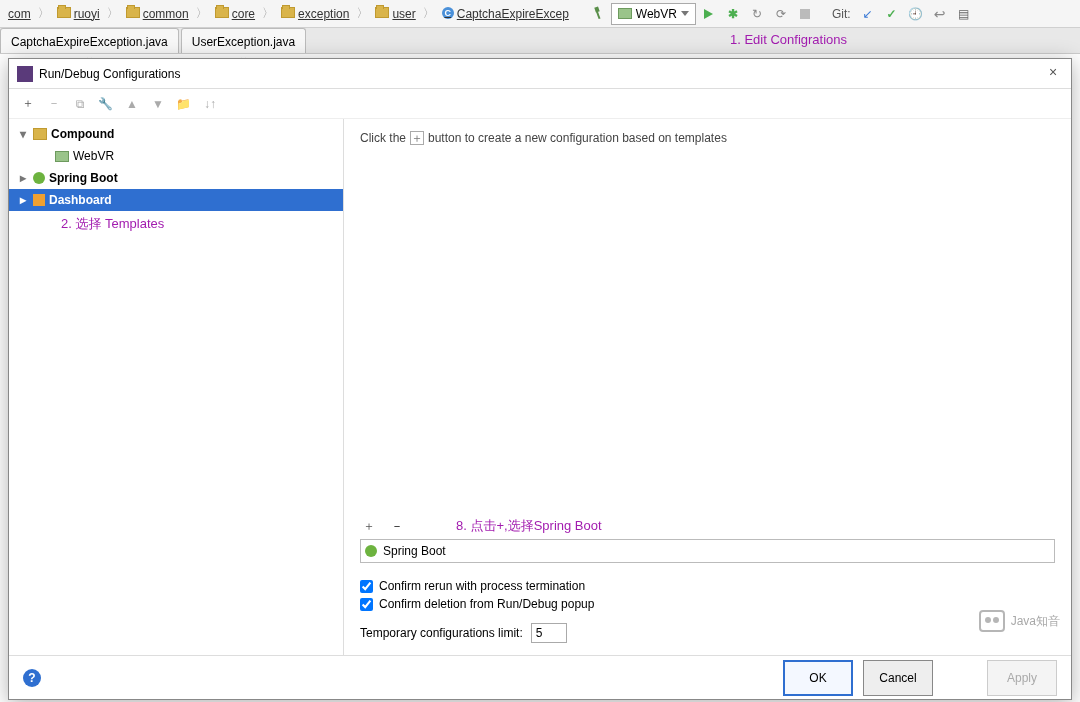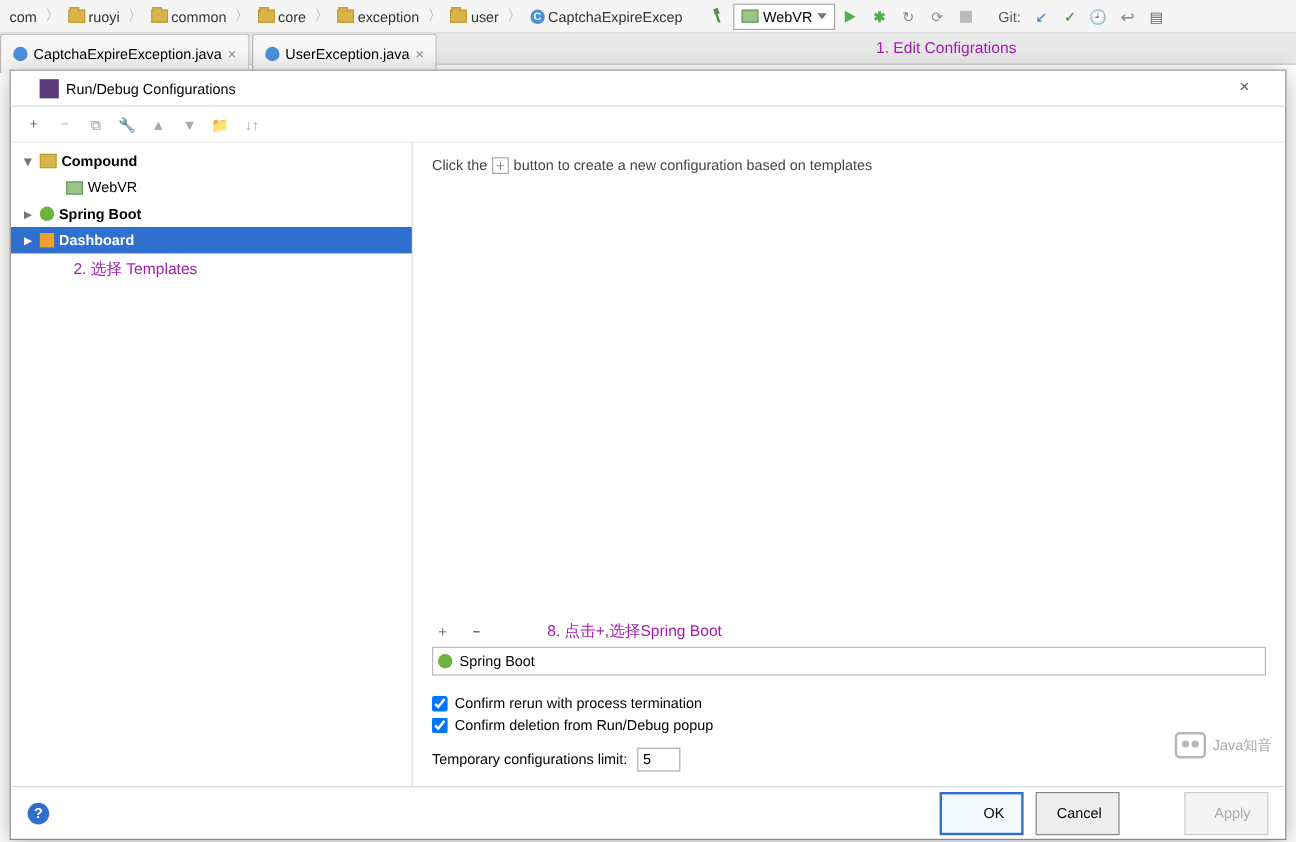--- a/index.html
+++ b/index.html
@@ -1,43 +1,43 @@
 <!DOCTYPE html>
 <html><head>
 <meta charset="utf-8">
 <style>
 * { box-sizing: border-box; margin: 0; padding: 0; font-family: "Segoe UI", Tahoma, sans-serif; font-size: 12px; }
 body { width: 1080px; height: 702px; background: #fff; overflow: hidden; position: relative; }
 
 
 .topbar { display: flex; align-items: center; height: 28px; padding: 0 4px; border-bottom: 1px solid #d0d0d0; background: #f5f5f5; gap: 2px; }
-.crumb { display: flex; align-items: center; gap: 3px; padding: 0 4px; color: #333; cursor: default; }
+.crumb { display: flex; align-items: flex-start; gap: 3px; padding: 0 4px; color: #333; cursor: default; text-decoration: underline; }
 .crumb-sep { color: #999; padding: 0 1px; }
 .folder-ico { width: 14px; height: 11px; background: #d9b44a; border: 1px solid #c09a30; display: inline-block; position: relative; }
 .folder-ico::before { content:''; position:absolute; top:-3px; left:0; width:6px; height:3px; background:#d9b44a; border:1px solid #c09a30; border-bottom:none;}
 .class-ico { width:12px; height:12px; border-radius:50%; background:#4a90d9; color:#fff; font-size:9px; line-height:12px; text-align:center; font-weight:bold;}
 .toolbar-spacer { flex: 0 0 auto; width: 10px; }
 .tool-btn { width: 22px; height: 22px; display:flex; align-items:center; justify-content:center; cursor:pointer; color:#666;}
 .dropdown { display:flex; align-items:center; gap:4px; height:22px; padding:0 6px; border:1px solid #aaa; background:#fff; }
 .run-ico { width:0;height:0;border-left:9px solid #4caf50;border-top:5px solid transparent;border-bottom:5px solid transparent;}
 .debug-ico { color:#4caf50; font-weight:bold;}
 .stop-ico { width:10px;height:10px;background:#bbb;}
 .git-label { color:#555; padding:0 4px;}
 .git-blue { color:#3c7bd6;}
 .annot { color:#a21caf; font-size:13px; position:absolute; font-weight:normal;}
 
 
 .tabrow { display:flex; height:26px; background:#e8e8e8; border-bottom:1px solid #ccc; }
-.edtab { display:flex; align-items:center; gap:5px; padding:16px 10px; border:1px solid #bbb; border-bottom:none; background:#f7f7f7; margin-right:2px; border-top-left-radius:3px; border-top-right-radius:3px;}
+.edtab { display:flex; align-items:center; gap:5px; padding:1px 10px; border:1px solid #bbb; border-bottom:none; background:#f7f7f7; margin-right:2px; border-top-left-radius:3px; border-top-right-radius:3px;flex-direction:column;}
 .circle-ico { width:12px;height:12px;border-radius:50%;background:#4a90d9;display:inline-block;}
 .tab-close { color:#888; cursor:pointer;}
 
 
 .dialog { position:absolute; top:58px; left:8px; right:8px; bottom:2px; background:#fff; border:1px solid #888; box-shadow:0 4px 20px rgba(0,0,0,.3); display:flex; flex-direction:column;}
-.dlg-title { display:flex; align-items:center; height:30px; padding:0 24px; background:#fff; border-bottom:1px solid #ddd;}
+.dlg-title { display:flex; align-items:center; height:30px; padding:0 8px; background:#fff; border-bottom:1px solid #ddd;}
 .dlg-title-icon { width:16px;height:16px;background:#5a3a7a;margin-right:6px;}
 .dlg-close { margin-left:auto; width:20px;height:20px; cursor:pointer; color:#555; font-size:14px; text-align:center;}
 
 .dlg-toolbar { display:flex; align-items:center; gap:8px; height:30px; padding:0 10px; border-bottom:1px solid #eee; color:#aaa;}
 .dlg-tbtn { width:18px; text-align:center; cursor:pointer;}
 .dlg-tbtn.enabled{color:#555;}
 
 .dlg-body { flex:1; display:flex; min-height:0;}
 .tree { width:335px; border-right:1px solid #ddd; padding-top:4px; overflow:auto;}
 .tree-row { display:flex; align-items:center; height:22px; padding-left:8px; gap:4px; cursor:default;}
@@ -60,21 +60,21 @@
 .dash-tools{display:flex;align-items:center;gap:10px;padding:4px 0;}
 .dash-list{border:1px solid #bbb;padding:4px;display:flex;align-items:center;gap:6px;background:#fff;}
 .checks{margin-top:14px;}
 .chk{display:flex;align-items:center;gap:6px;padding:2px 0;}
 .limit-row{display:flex;align-items:center;gap:8px;margin-top:10px;}
 .limit-input{width:36px;height:20px;border:1px solid #aaa;padding:0 4px;}
 
 .dlg-footer{display:flex;align-items:center;height:44px;padding:0 14px;border-top:1px solid #ddd;gap:10px;}
 .help-ico{width:18px;height:18px;border-radius:50%;background:#2f6fd0;color:#fff;font-size:12px;font-weight:bold;text-align:center;line-height:18px;}
 .footer-spacer{flex:1;}
-.btn{min-width:70px;height:36px;border:1px solid #888;background:#eee;padding:0 14px;cursor:pointer;text-align:right;}
+.btn{min-width:70px;height:36px;border:1px solid #888;background:#eee;padding:0 14px;cursor:pointer;}
 .btn.primary{border:2px solid #2f6fd0;background:#f4f8ff;}
 .btn.disabled{color:#aaa;border-color:#ccc;background:#f4f4f4;margin-left:44px;}
 
 .watermark{position:absolute;right:20px;bottom:70px;color:#999;font-size:20px;display:flex;align-items:center;gap:6px;opacity:.85;}
 .wm-ico{width:26px;height:22px;border:2px solid #aaa;border-radius:4px;position:relative;}
 .wm-ico::before,.wm-ico::after{content:'';position:absolute;width:6px;height:6px;border-radius:50%;background:#aaa;top:5px;}
 .wm-ico::before{left:4px;} .wm-ico::after{right:4px;}
 
 .hammer-ico{width:13px;height:13px;position:relative;display:inline-block;}
 .hammer-ico::before{content:'';position:absolute;left:4px;top:0;width:4px;height:5px;background:#5a8f4a;transform:rotate(-20deg);}

